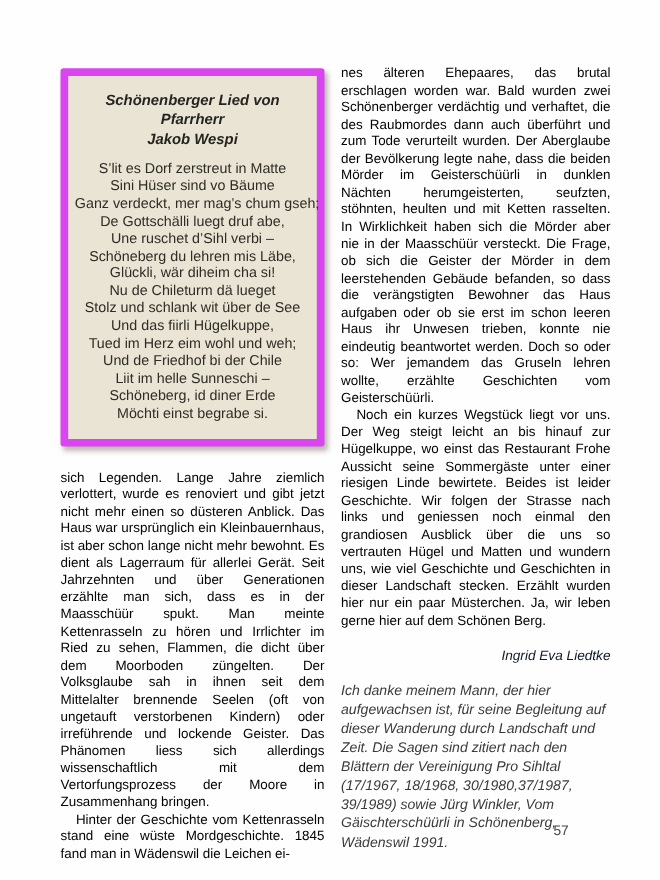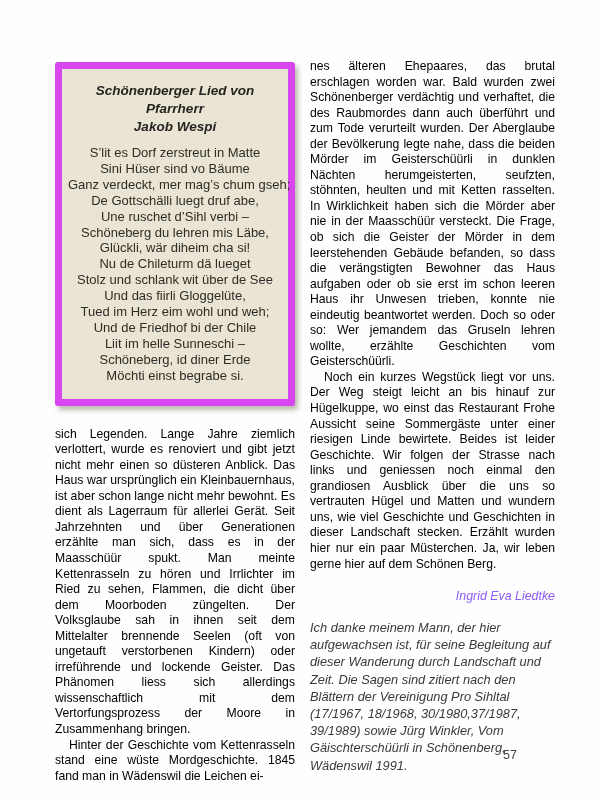--- a/index.html
+++ b/index.html
@@ -67,21 +67,21 @@
   }
   .indent {
     text-indent: 14px;
   }
   .author {
     margin: 16px 0 0 0;
     font-size: 12.4px;
     line-height: 16px;
     font-style: italic;
     text-align: right;
-    color: #8b5cf6;
+    color: #0f172a;
   }
   .acknowledgment {
     margin: 15px 0 0 0;
     font-size: 12.8px;
     line-height: 17.2px;
     font-style: italic;
     text-align: left;
     color: #3a3a3a;
   }
   .page-number {
@@ -107,21 +107,21 @@
       <div class="poem-lines">
         <div class="poem-line">S’lit es Dorf zerstreut in Matte</div>
         <div class="poem-line">Sini Hüser sind vo Bäume</div>
         <div class="poem-line">Ganz verdeckt, mer mag’s chum gseh;</div>
         <div class="poem-line">De Gottschälli luegt druf abe,</div>
         <div class="poem-line">Une ruschet d’Sihl verbi –</div>
         <div class="poem-line">Schöneberg du lehren mis Läbe,</div>
         <div class="poem-line">Glückli, wär diheim cha si!</div>
         <div class="poem-line">Nu de Chileturm dä lueget</div>
         <div class="poem-line">Stolz und schlank wit über de See</div>
-        <div class="poem-line">Und das fiirli Gloggelüte,</div>
+        <div class="poem-line">Und das fiirli Hügelkuppe,</div>
         <div class="poem-line">Tued im Herz eim wohl und weh;</div>
         <div class="poem-line">Und de Friedhof bi der Chile</div>
         <div class="poem-line">Liit im helle Sunneschi –</div>
         <div class="poem-line">Schöneberg, id diner Erde</div>
         <div class="poem-line">Möchti einst begrabe si.</div>
       </div>
     </div>
 
     <p class="body">sich Legenden. Lange Jahre ziemlich verlottert, wurde es renoviert und gibt jetzt nicht mehr einen so düsteren Anblick. Das Haus war ursprünglich ein Kleinbauernhaus, ist aber schon lange nicht mehr bewohnt. Es dient als Lagerraum für allerlei Gerät. Seit Jahrzehnten und über Generationen erzählte man sich, dass es in der Maasschüür spukt. Man meinte Kettenrasseln zu hören und Irrlichter im Ried zu sehen, Flammen, die dicht über dem Moorboden züngelten. Der Volksglaube sah in ihnen seit dem Mittelalter brennende Seelen (oft von ungetauft verstorbenen Kindern) oder irreführende und lockende Geister. Das Phänomen liess sich allerdings wissenschaftlich mit dem Vertorfungsprozess der Moore in Zusammenhang bringen.</p>
     <p class="body indent">Hinter der Geschichte vom Kettenrasseln stand eine wüste Mordgeschichte. 1845 fand man in Wädenswil die Leichen ei-</p>

